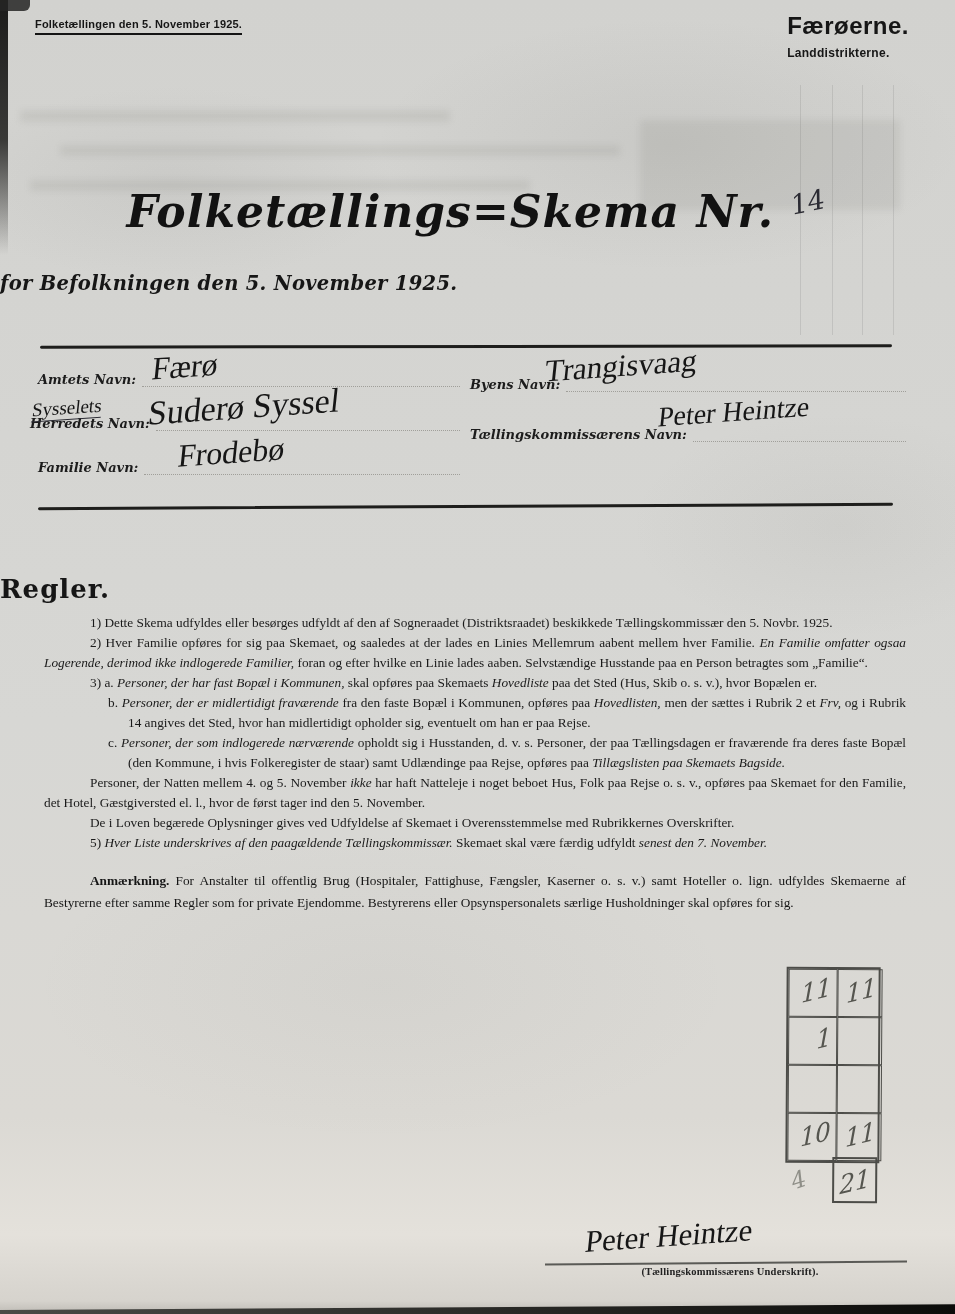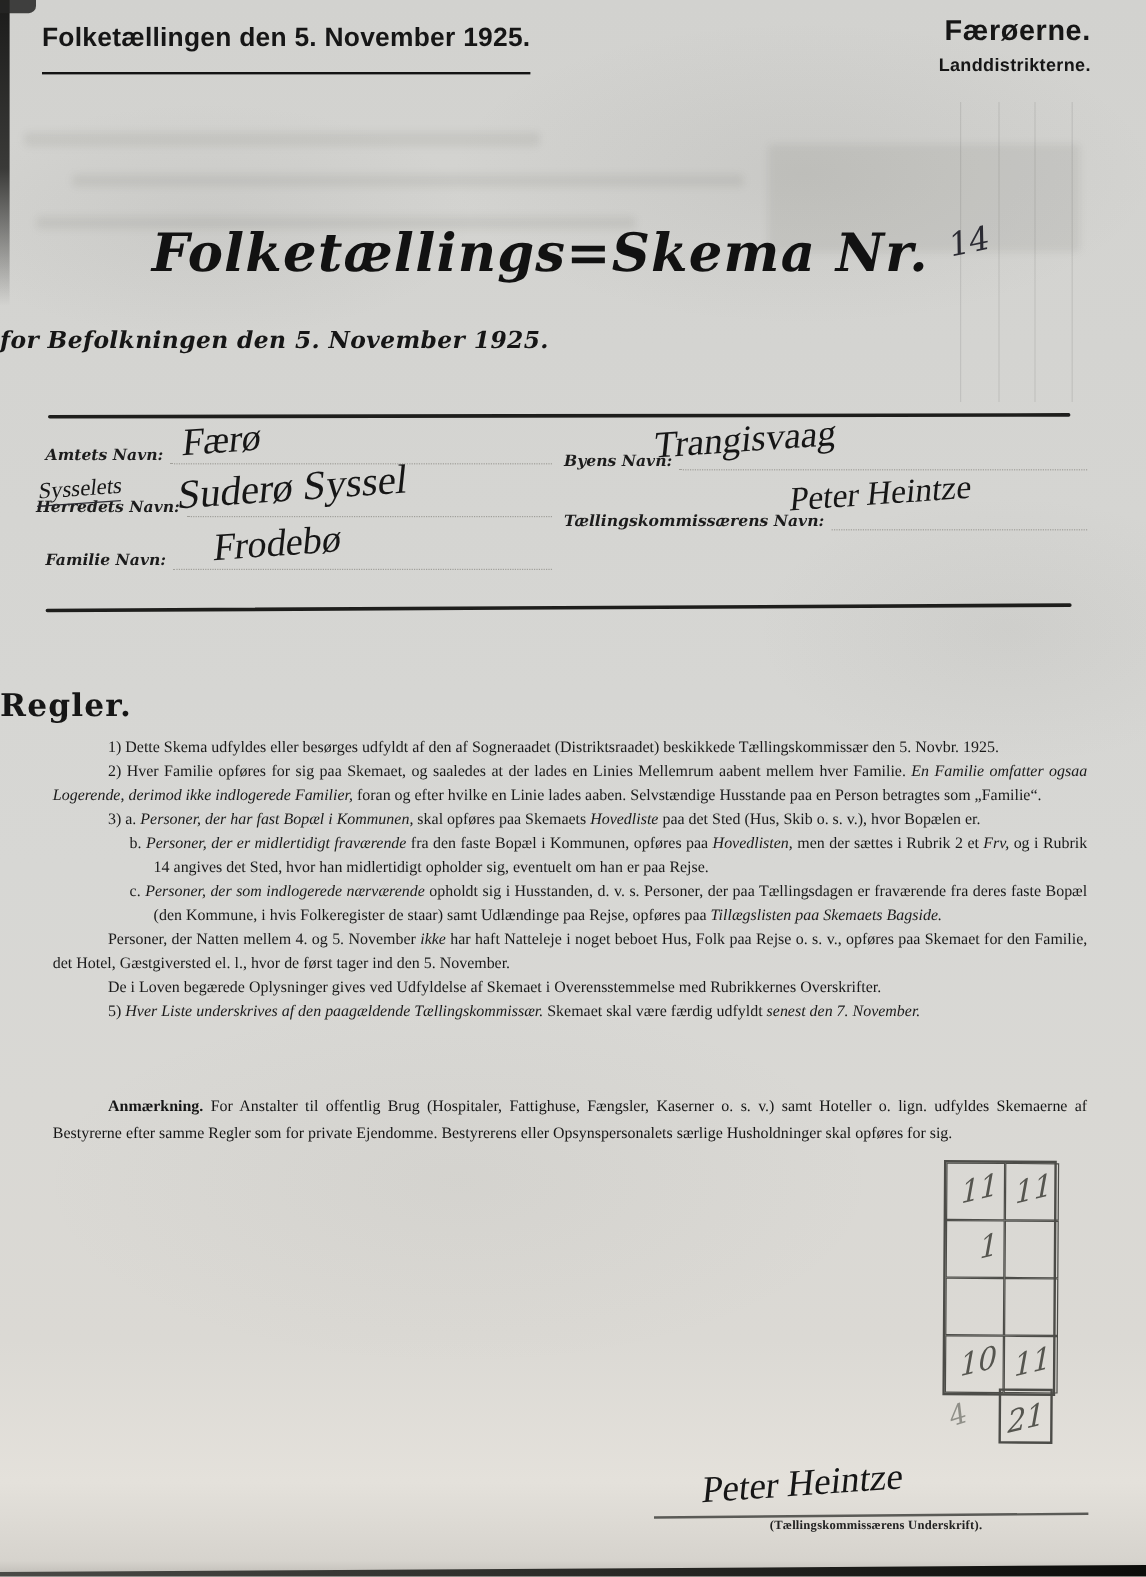--- a/index.html
+++ b/index.html
@@ -11,25 +11,25 @@
   .page::before{
     content:"";position:absolute;inset:0;pointer-events:none;
     background:
       radial-gradient(320px 140px at 18% 14%,rgba(120,120,118,.10),transparent 70%),
       radial-gradient(420px 180px at 70% 11%,rgba(110,110,108,.10),transparent 70%),
       radial-gradient(300px 160px at 88% 40%,rgba(120,120,116,.08),transparent 70%),
       radial-gradient(500px 220px at 40% 75%,rgba(125,125,120,.06),transparent 70%);
   }
   .abs{position:absolute;}
   
-  .hdr-left{left:35px;top:18px;font-family:"Liberation Sans",sans-serif;font-weight:bold;font-size:22px;
-    border-bottom:2.5px solid #141414;padding-bottom:16px;letter-spacing:.2px;}
-  .hdr-right{right:46px;top:12px;text-align:right;font-family:"Liberation Sans",sans-serif;font-weight:bold;}
+  .hdr-left{left:35px;top:18px;font-family:"Liberation Sans",sans-serif;font-weight:bold;font-size:11px;
+    border-bottom:2.5px solid #141414;padding-bottom:3px;letter-spacing:.2px;}
+  .hdr-right{right:46px;top:12px;text-align:left;font-family:"Liberation Sans",sans-serif;font-weight:bold;}
   .hdr-right .l1{font-size:24px;letter-spacing:.5px;}
-  .hdr-right .l2{font-size:15px;margin-top:6px;letter-spacing:.3px;}
+  .hdr-right .l2{font-size:12px;margin-top:6px;letter-spacing:.3px;}
   
   .vline{width:1px;background:rgba(70,70,68,.13);}
   .smudge{background:rgba(95,95,92,.10);filter:blur(3px);border-radius:4px;}
   .edge-left{left:0;top:0;width:8px;height:255px;background:linear-gradient(180deg,#1b1b1a 0%,#3a3a38 55%,rgba(58,58,56,0) 100%);}
   .corner-mark{left:0;top:0;width:30px;height:11px;background:#262624;border-radius:0 0 6px 0;opacity:.85;}
   .edge-bottom{left:0;bottom:0;width:100%;height:14px;
     background:linear-gradient(to right,#4a4a46,#0c0c0a);
     clip-path:polygon(0 72%,100% 30%,100% 100%,0 100%);}
   
   .title-row{left:0;top:186px;width:100%;text-align:center;white-space:nowrap;}
@@ -48,21 +48,21 @@
   .hw-inner{display:inline-block;transform:rotate(-4deg) skewX(-10deg);}
   
   .regler-h{left:0;top:574px;width:100%;text-align:left;font-family:"DejaVu Serif",serif;font-weight:bold;font-size:26px;letter-spacing:1px;}
   .rules{left:44px;top:613px;width:862px;font-size:13.3px;line-height:20px;text-align:justify;color:#1a1a1a;}
   .rules .rp{margin:0;}
   .rp.indent{text-indent:46px;}
   .rp.sub1{padding-left:46px;}
   .rp.sub2{padding-left:84px;text-indent:-20px;}
   .it{font-style:italic;}
   .bd{font-weight:bold;}
-  .remark{left:44px;top:870px;width:862px;font-size:13.3px;line-height:22px;text-align:justify;text-indent:46px;margin-top:41px;}
+  .remark{left:44px;top:870px;width:862px;font-size:13.3px;line-height:22px;text-align:justify;text-indent:46px;}
   
   .tally{left:786px;top:967px;width:96px;transform:rotate(.4deg);}
   .tgrid{display:grid;grid-template-columns:49px 45px;grid-auto-rows:48px;border:2px solid #4c4c48;width:94px;box-sizing:border-box;}
   .tcell{border:1px solid #4c4c48;position:relative;box-sizing:border-box;}
   .pencil{font-family:"DejaVu Serif",serif;font-style:italic;color:#55554f;font-size:25px;
     position:absolute;right:4px;top:6px;transform:rotate(-14deg) skewX(-14deg);}
   .textra{position:absolute;left:47px;top:190px;width:45px;height:46px;border:2px solid #4c4c48;box-sizing:border-box;}
   .pencil-faint{position:absolute;left:6px;top:200px;font-family:"DejaVu Serif",serif;font-style:italic;
     color:#8f8f88;font-size:23px;transform:rotate(-18deg);}
   

